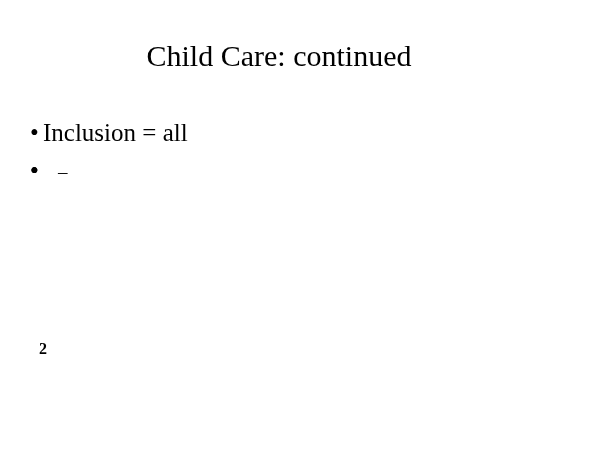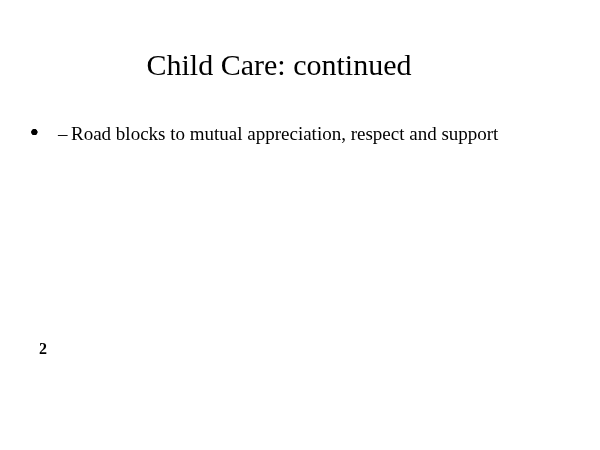--- a/index.html
+++ b/index.html
@@ -15,21 +15,21 @@
     position: relative;
     width: 600px;
     height: 450px;
     background: #ffffff;
     overflow: hidden;
   }
   
   #slide-title {
     position: absolute;
     left: 0;
-    top: 47px;
+    top: 38px;
     width: 558px;
     text-align: center;
     font-size: 30px;
     line-height: 36px;
     font-weight: normal;
     letter-spacing: 0px;
     white-space: nowrap;
   }
   
   #body-block {
@@ -82,34 +82,34 @@
 <body>
 
 <div id="slide">
 
   <div id="slide-title">Child Care: continued</div>
 
   <div id="body-block">
 
     <div class="bullet-l1">
       <span class="marker">•</span>
+      <span class="text">Inclusion = all</span>
     </div>
 
     <div class="bullet-l1">
       <span class="marker">•</span>
     </div>
 
     <div class="bullet-l1">
       <span class="marker">•</span>
     </div>
 
     <div class="sub-list">
       <div class="bullet-l2">
         <span class="marker">–</span>
-        <span class="text">Road blocks to mutual appreciation, respect and support</span>
       </div>
     </div>
 
   </div>
 
   <div id="page-number">2</div>
 
 </div>
 
 </body></html>

